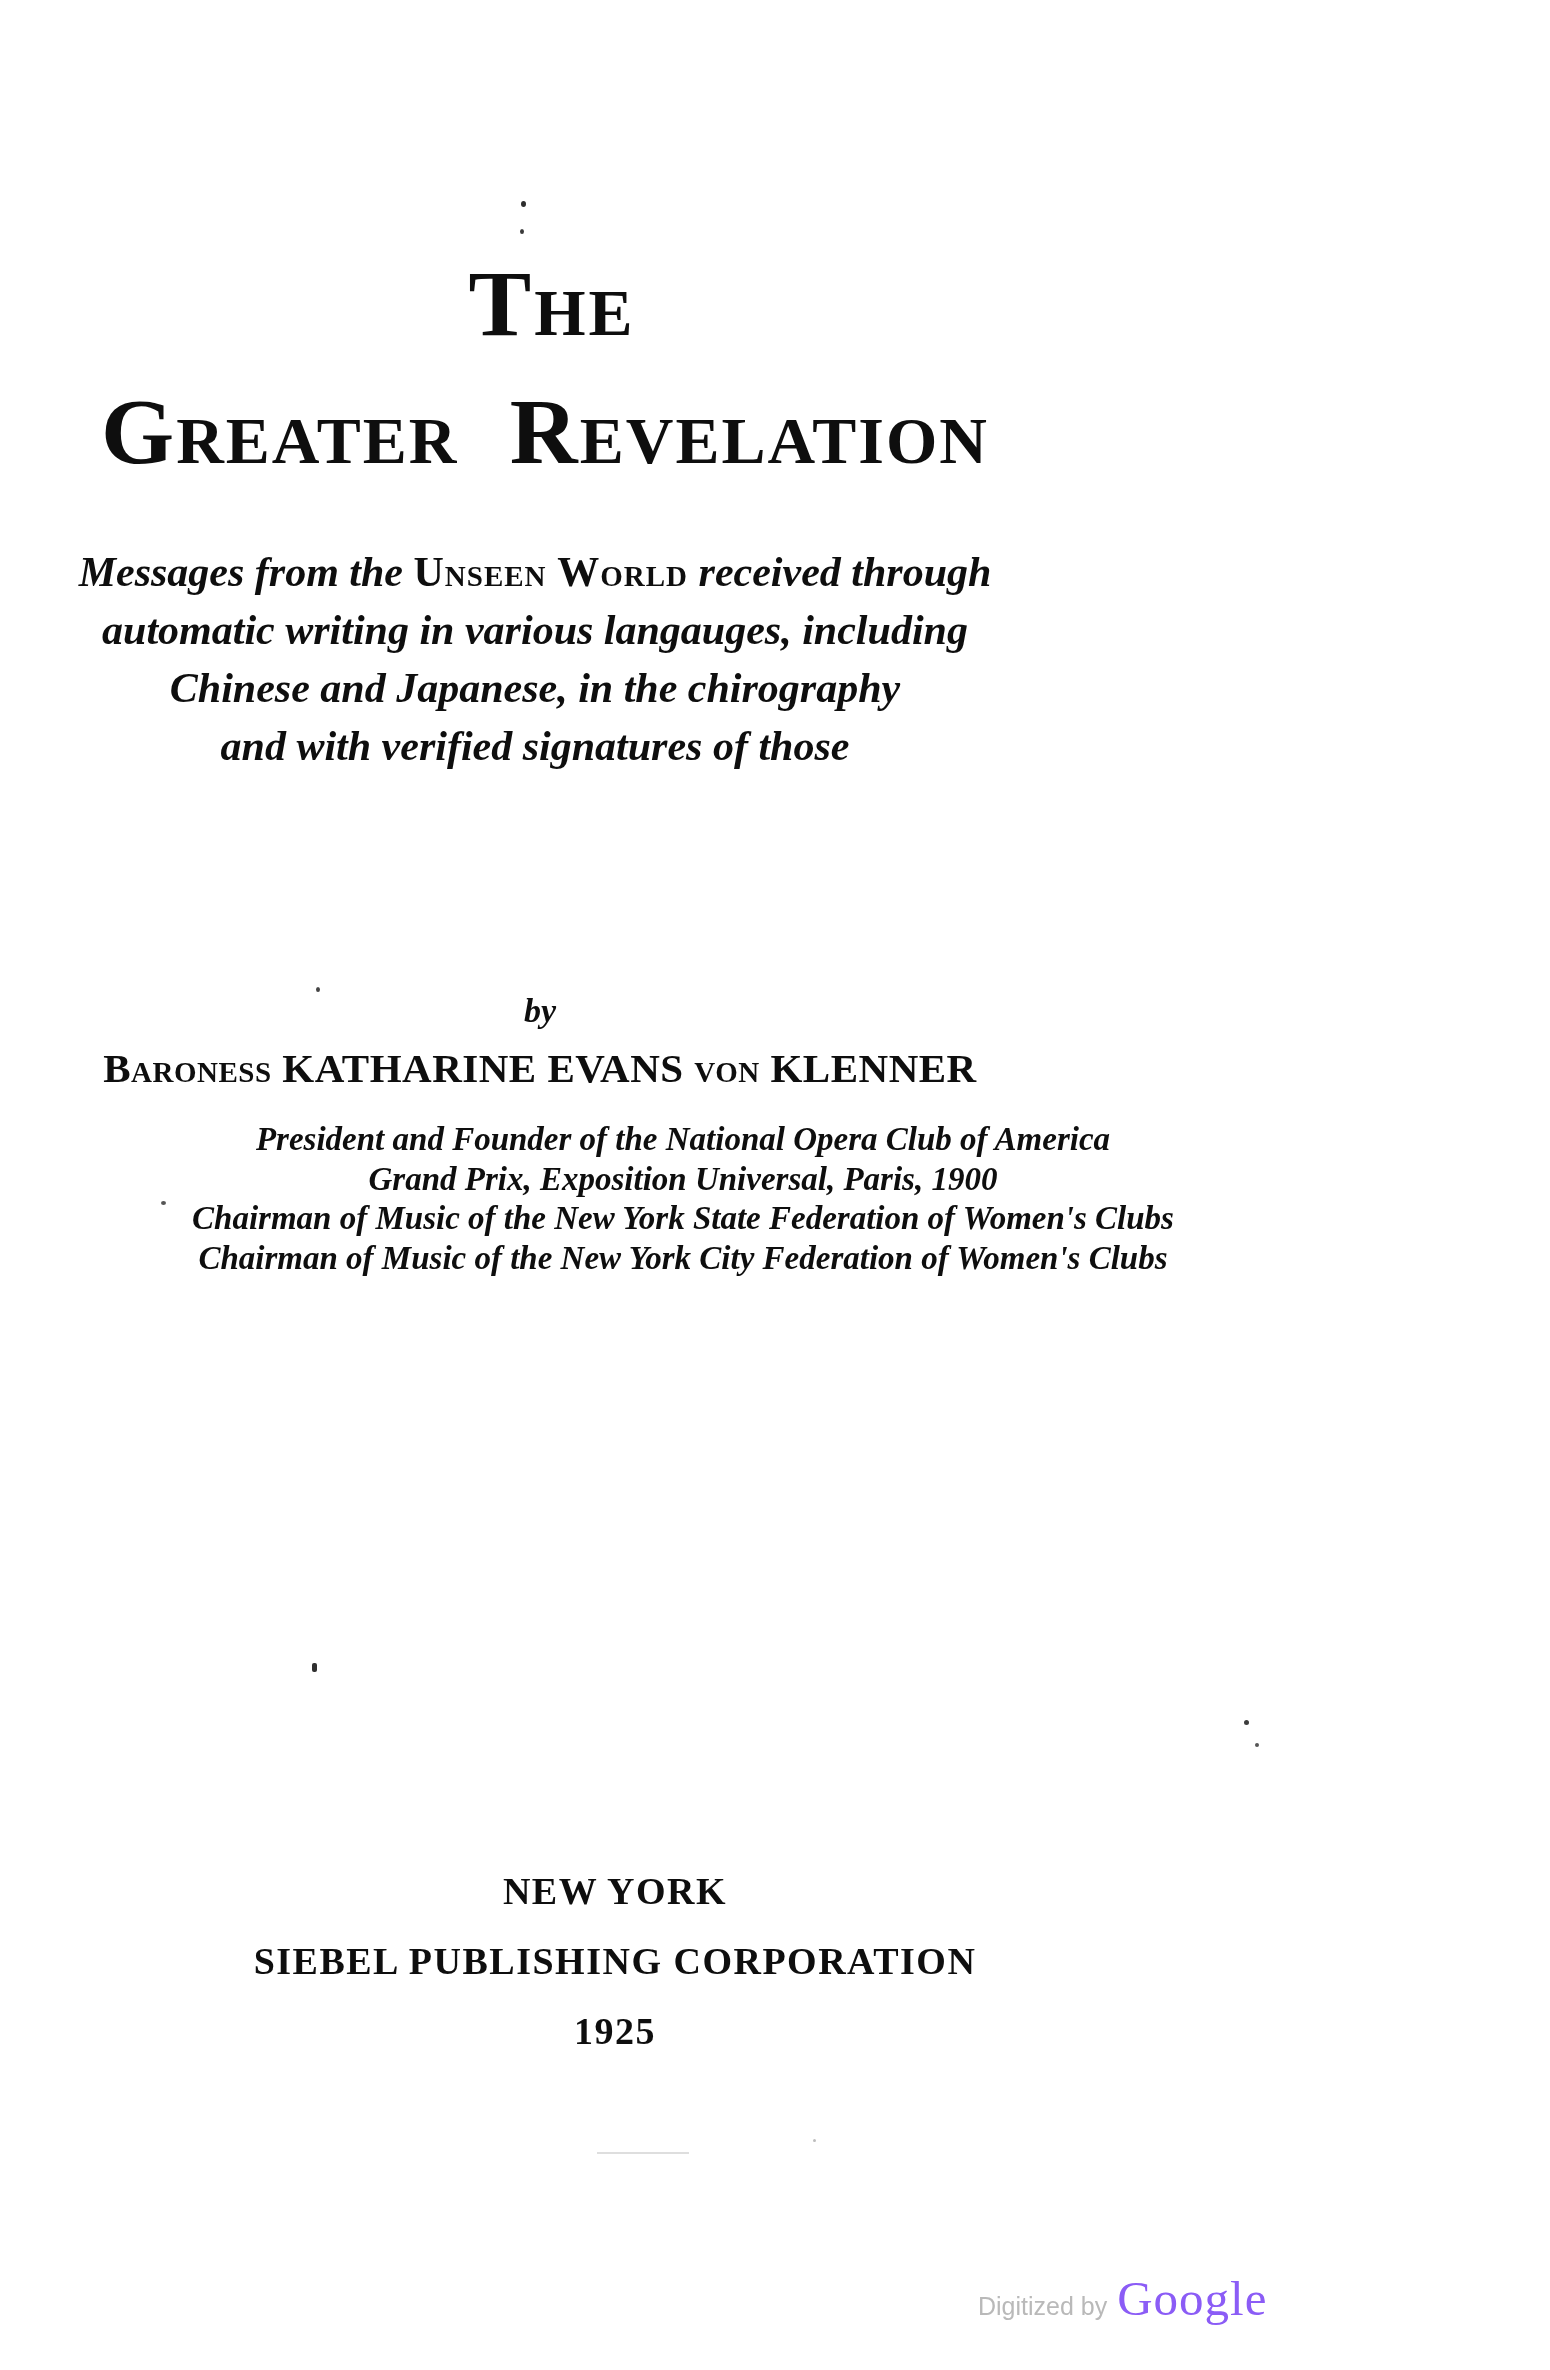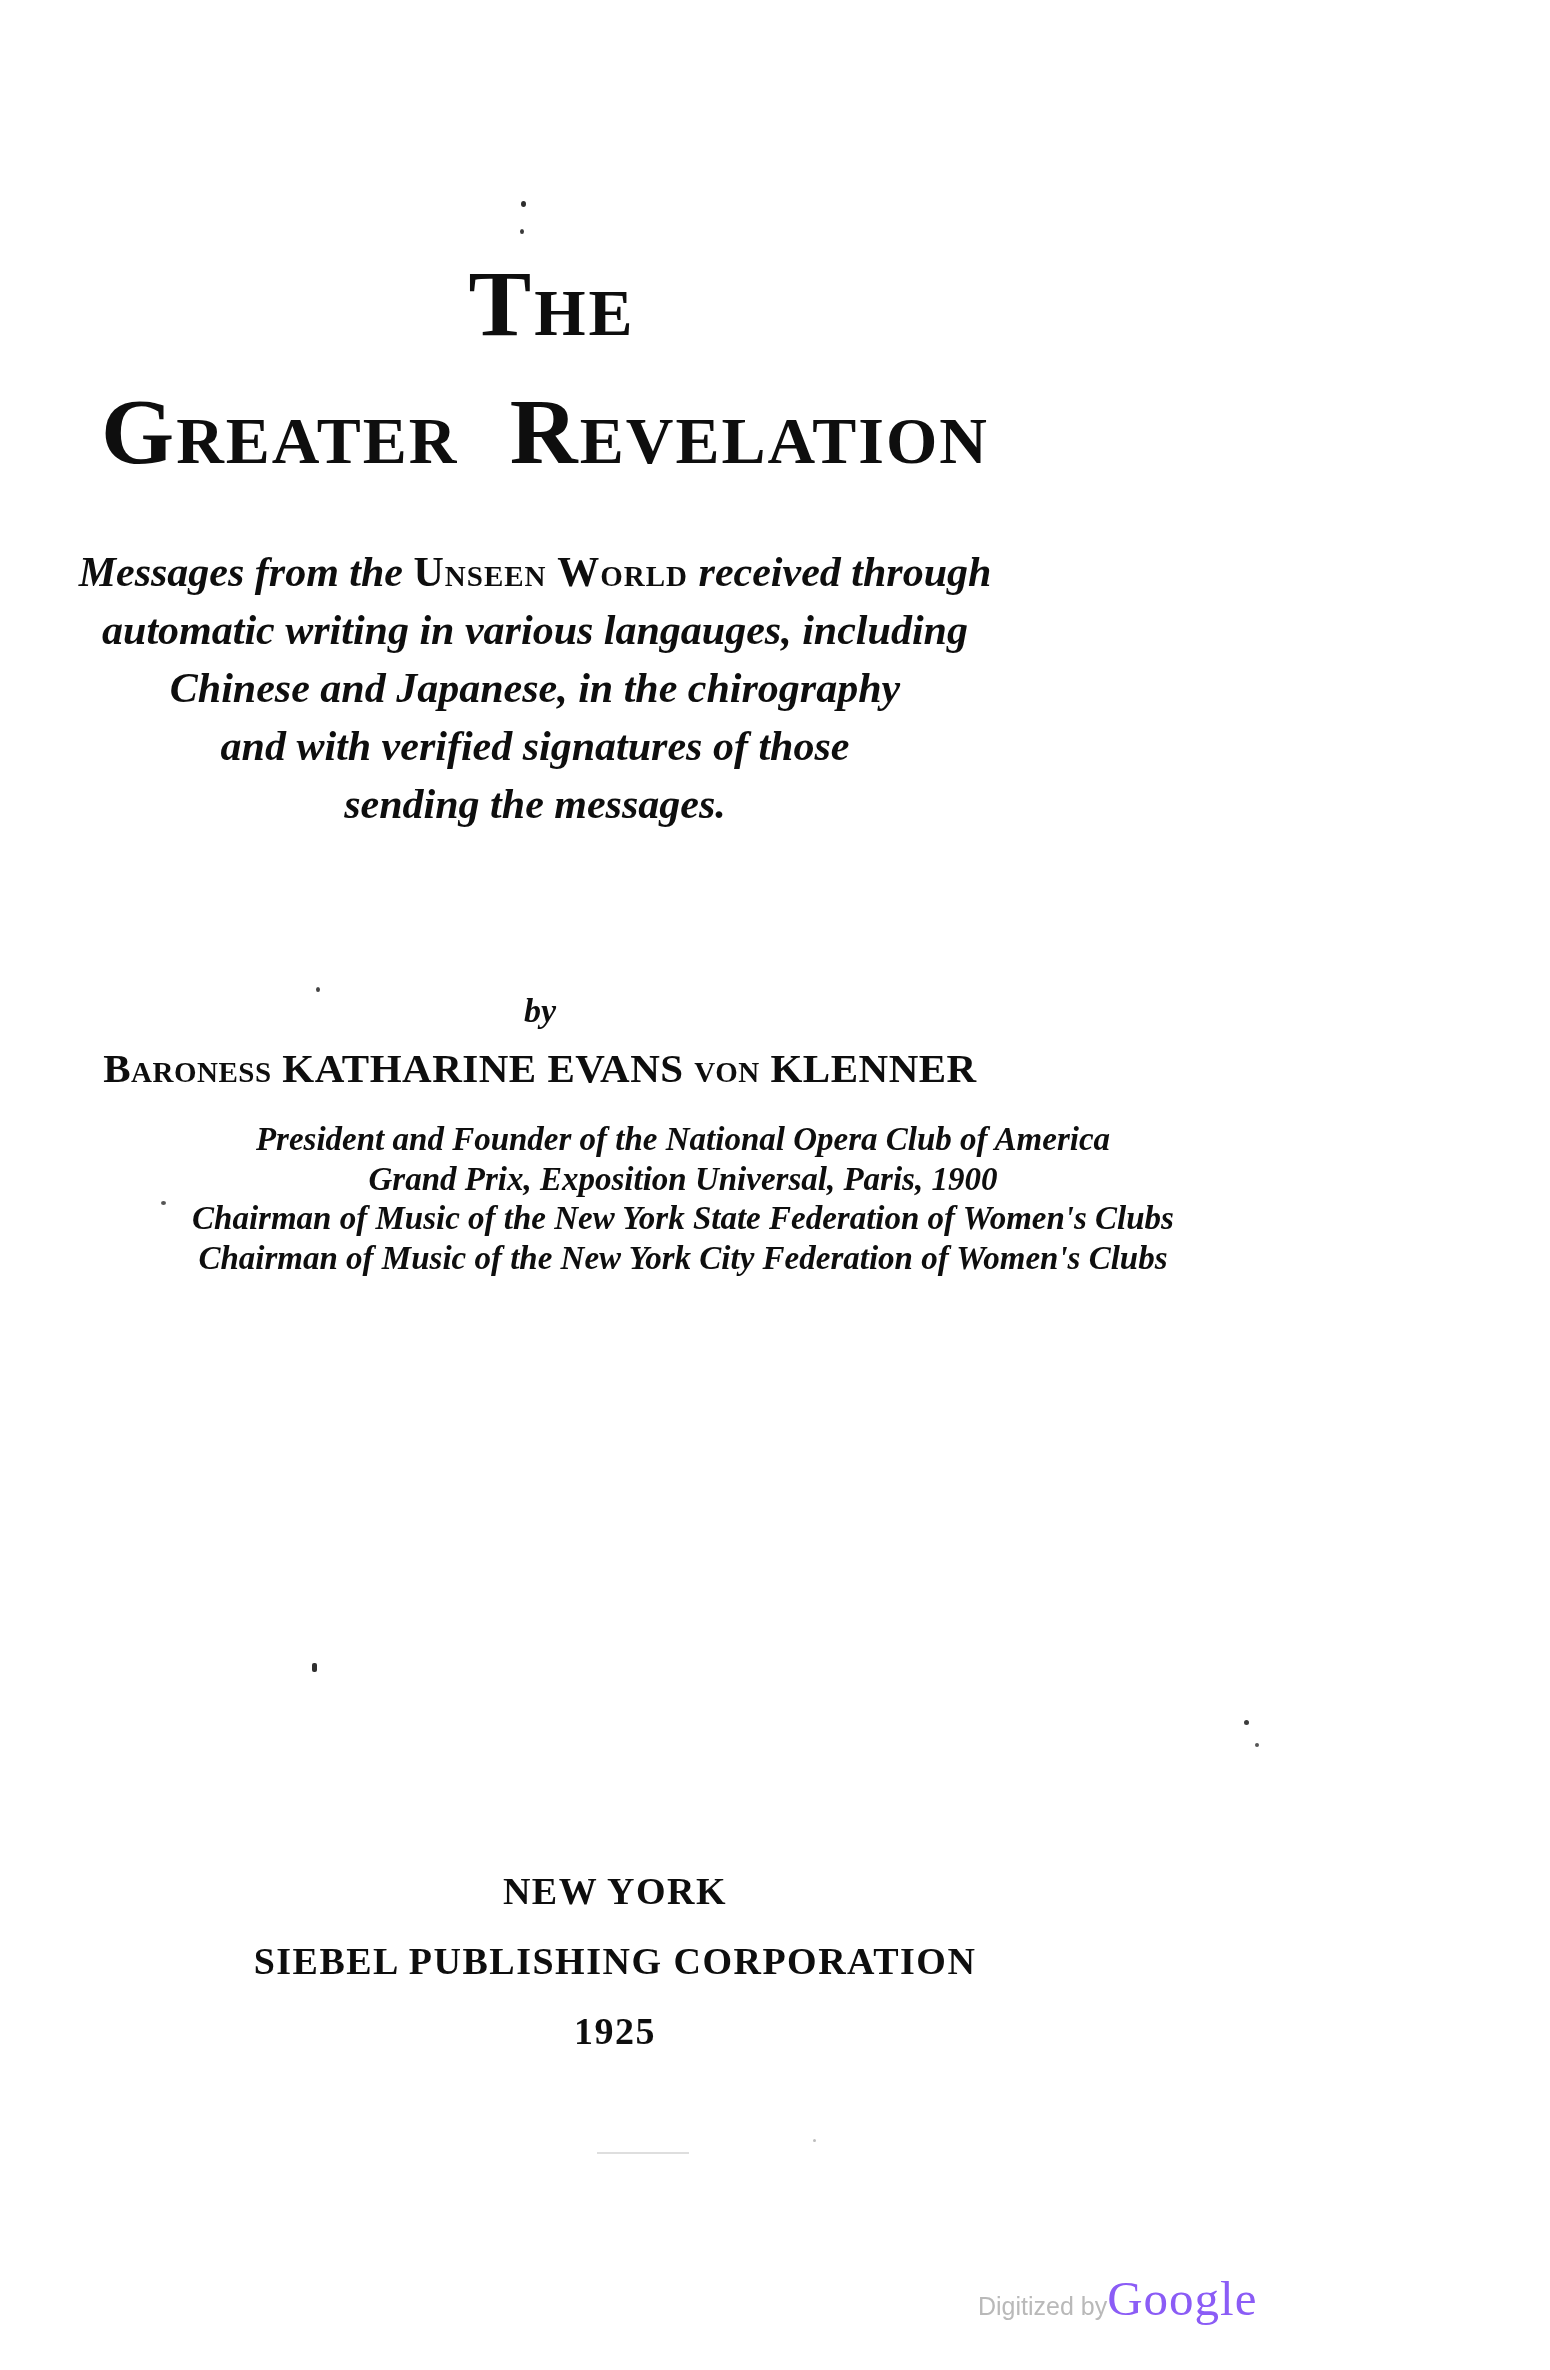--- a/index.html
+++ b/index.html
@@ -60,21 +60,21 @@
   
   .imprint {
     top: 1856px; left: 0; width: 1230px;
     font-size: 38px; letter-spacing: 1.5px;
     line-height: 70px;
   }
 
   
   .watermark {
     top: 2270px; left: 978px;
-    display: flex; align-items: baseline; 
+    display: flex; align-items: baseline; gap: 10px;
   }
   .wm-pre {
     font-family: "Liberation Sans", sans-serif;
     font-size: 25px; color: #b9b9b9;
   }
   .wm-brand {
     font-family: "Liberation Serif", serif;
     font-size: 49px; color: #8b5cf6; letter-spacing: 1px;
   }
 
@@ -99,21 +99,20 @@
 
   <div class="abs center title-the smallcaps">The</div>
 
   <div class="abs center title-main smallcaps">Greater Revelation</div>
 
   <div class="abs center subtitle">
     <div><span>Messages from the </span><span class="caps">Unseen World</span><span> received through</span></div>
     <div>automatic writing in various langauges, including</div>
     <div>Chinese and Japanese, in the chirography</div>
     <div>and with verified signatures of those</div>
-    <div>sending the messages.</div>
   </div>
 
   <div class="abs center by-label">by</div>
 
   <div class="abs center author smallcaps">Baroness KATHARINE EVANS von KLENNER</div>
 
   <div class="abs center credits">
     <div>President and Founder of the National Opera Club of America</div>
     <div>Grand Prix, Exposition Universal, Paris, 1900</div>
     <div>Chairman of Music of the New York State Federation of Women's Clubs</div>

